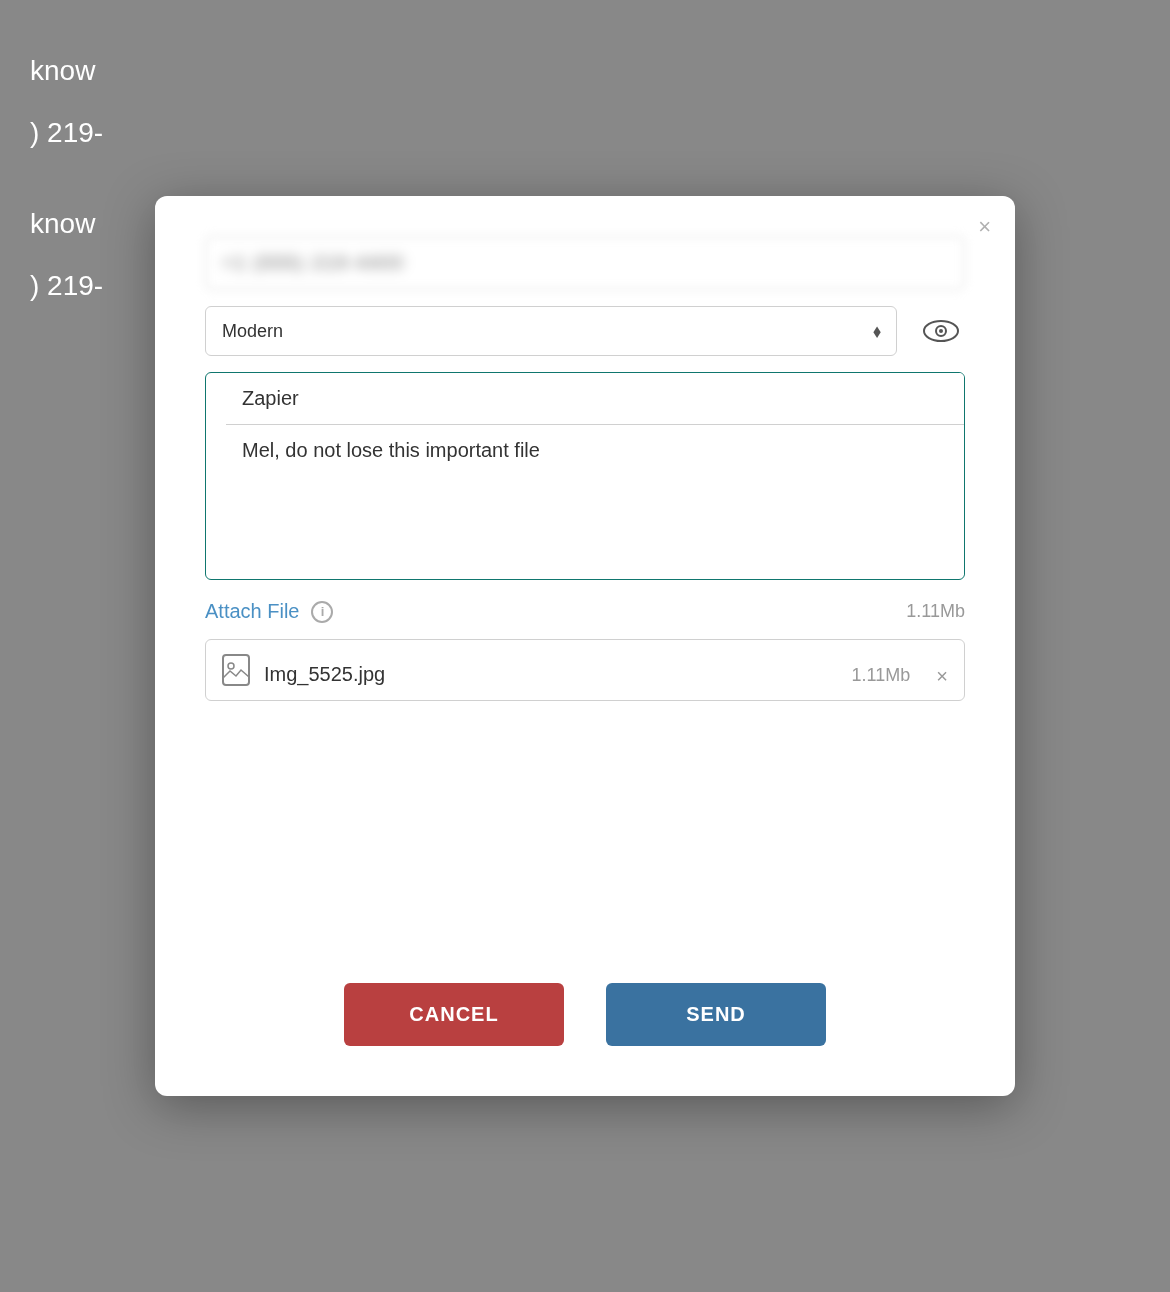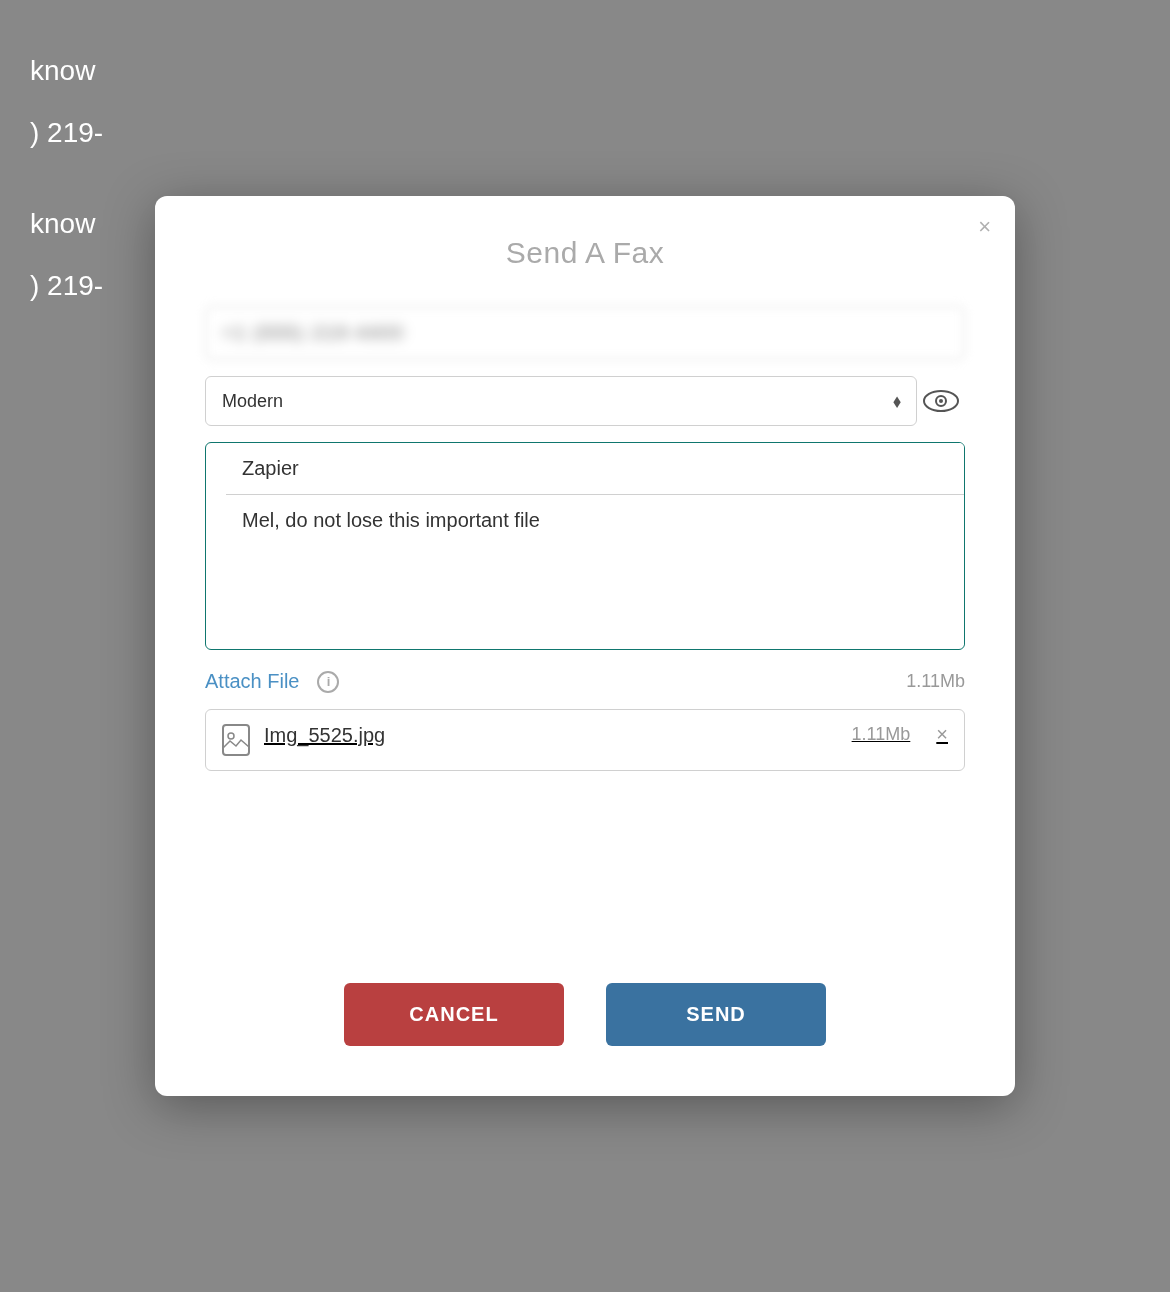--- a/index.html
+++ b/index.html
@@ -89,21 +89,21 @@
     .blurred-inner {
       font-size: 18px;
       color: #555;
       filter: blur(5px);
       letter-spacing: 2px;
     }
 
     .select-row {
       display: flex;
       align-items: center;
-      gap: 0;
+      gap: 20px;
     }
 
     .select-wrapper {
       flex: 1;
       position: relative;
     }
 
     .select-field {
       width: 100%;
       border: 1px solid #d0d0d0;
@@ -177,21 +177,21 @@
     .attach-row {
       display: flex;
       align-items: center;
       justify-content: space-between;
       margin-top: 4px;
     }
 
     .attach-left {
       display: flex;
       align-items: center;
-      gap: 18px;
+      gap: 12px;
     }
 
     .attach-link {
       color: #4a90c4;
       font-size: 20px;
       text-decoration: none;
       cursor: pointer;
     }
 
     .info-icon {
@@ -209,27 +209,26 @@
       flex-shrink: 0;
     }
 
     .attach-size {
       font-size: 18px;
       color: #999;
     }
 
     .file-item {
       display: flex;
-      align-items: flex-start;
+      align-items: flex-end;
       border: 1px solid #d0d0d0;
       border-radius: 6px;
       padding: 14px 16px;
       gap: 14px;
       background: #fff;
-      text-decoration: underline;
     }
 
     .file-icon-wrap {
       display: flex;
       align-items: center;
       justify-content: center;
       color: #666;
     }
 
     .file-name {
@@ -302,21 +301,20 @@
       <div>) 219-</div>
       <div style="margin-top:30px;">know</div>
       <div>) 219-</div>
     </div>
   </div>
 
   <div class="modal">
 
     <button class="modal-close">×</button>
 
-    <h2 class="modal-title">Send A Fax</h2>
 
     <div class="form-section">
 
       <div class="blurred-text-display">
         <span class="blurred-inner">+1 (555) 219-4400</span>
       </div>
 
       <div class="select-row">
         <div class="select-wrapper">
           <select class="select-field">

